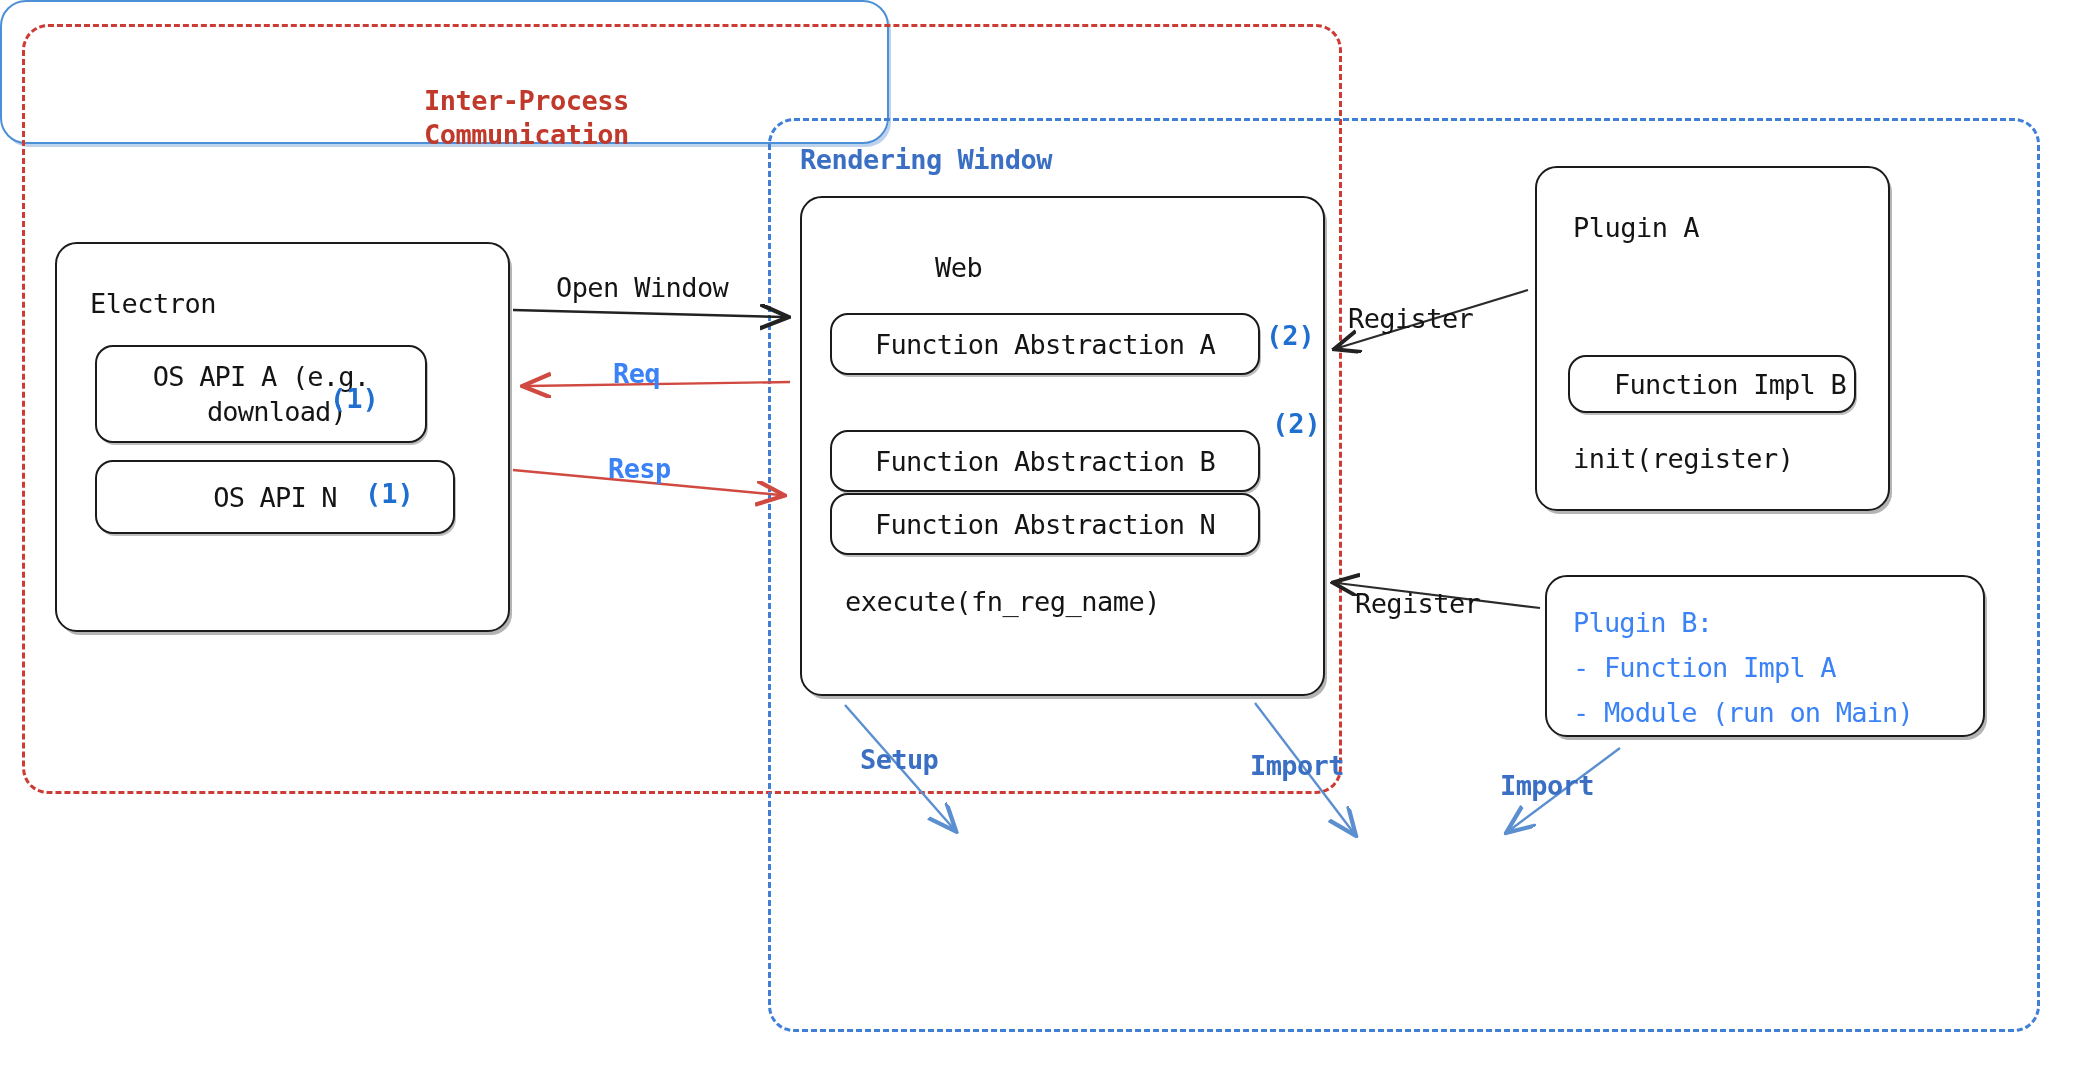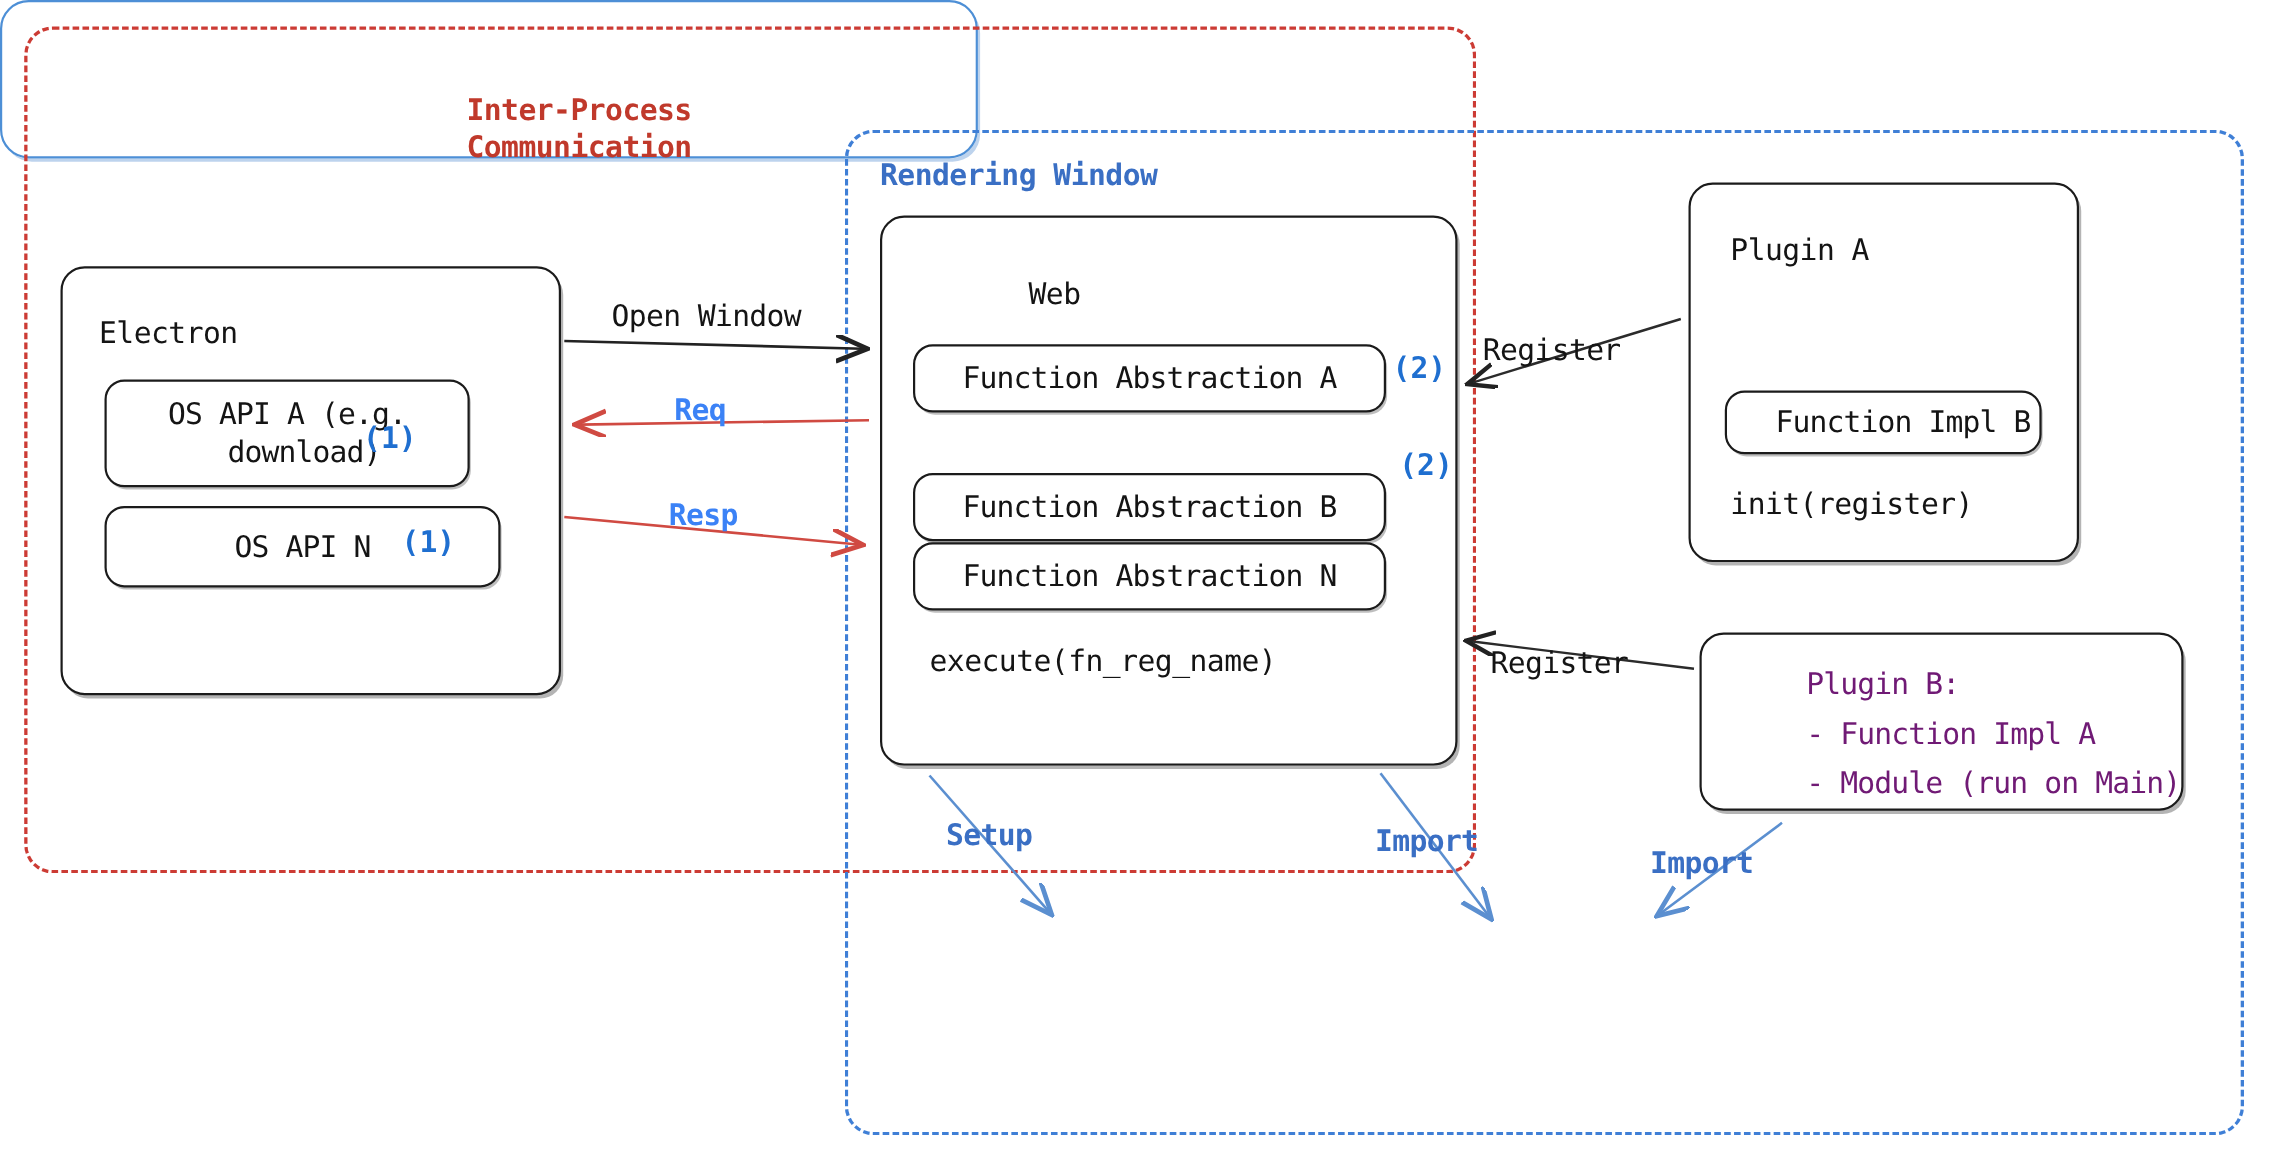--- a/index.html
+++ b/index.html
@@ -48,21 +48,21 @@
   
   #plugin-a-box{left:1535px;top:166px;width:355px;height:345px;}
   #plugin-a-title{left:1573px;top:212px;}
   .impl{left:1568px;width:288px;height:58px;}
   #impl-a{top:268px;}
   #impl-b{top:355px;padding-left:36px;}
   #init-text{left:1573px;top:443px;}
 
   
   #plugin-b-box{left:1545px;top:575px;width:440px;height:162px;}
-  #plugin-b-lines{position:absolute;left:1642px;top:600px;font-size:27px;line-height:45px;color:#701a75;white-space:pre;letter-spacing:-0.8px;}
+  #plugin-b-lines{position:absolute;left:1573px;top:600px;font-size:27px;line-height:45px;color:#3b82f6;white-space:pre;letter-spacing:-0.8px;}
 
   
   #core-box{left:940px;top:838px;width:885px;height:140px;border:2.6px solid #4d8fd6;border-radius:26px;
             box-shadow:3px 4px 0 -1px rgba(90,145,210,.4);}
   #core-text{position:absolute;left:940px;top:858px;width:885px;text-align:center;
              font-size:27px;line-height:36px;color:#2f6cc4;font-weight:700;letter-spacing:-0.8px;white-space:pre;}
 
   
   .elabel{position:absolute;font-size:27px;white-space:pre;letter-spacing:-0.6px;}
   .elabel.black{color:#141414;}

